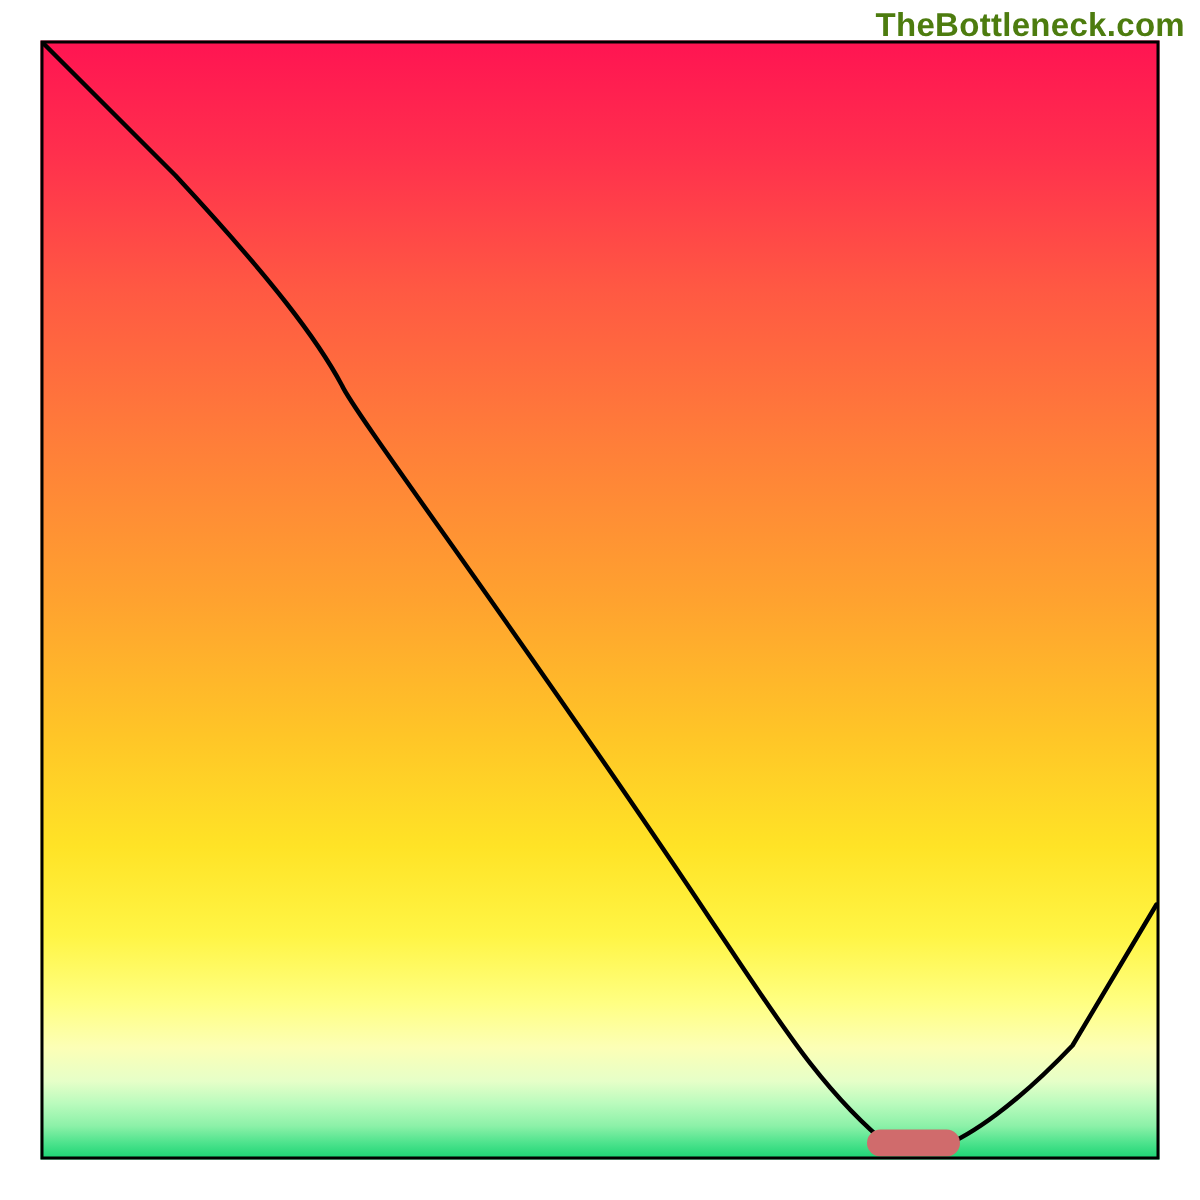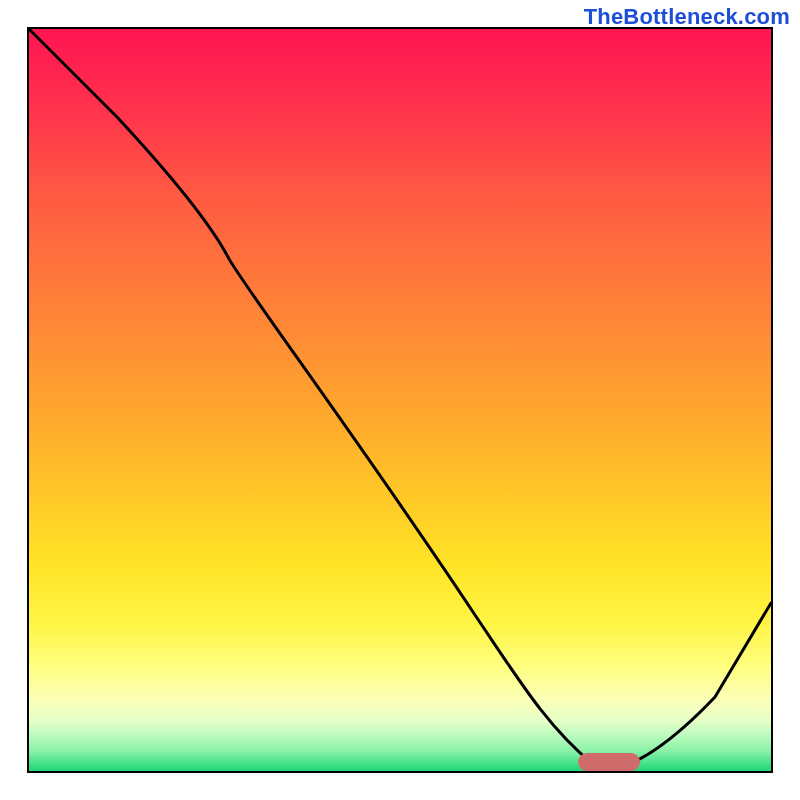--- a/index.html
+++ b/index.html
@@ -15,21 +15,21 @@
     position: relative;
     width: 800px;
     height: 800px;
   }
   .watermark {
     position: absolute;
     top: 4px;
     right: 10px;
     font-size: 22px;
     font-weight: 600;
-    color: #1d4ed8;
+    color: #4d7c0f;
     letter-spacing: 0.2px;
     user-select: none;
   }
   .plot {
     position: absolute;
     left: 27px;
     top: 27px;
     width: 746px;
     height: 746px;
     

